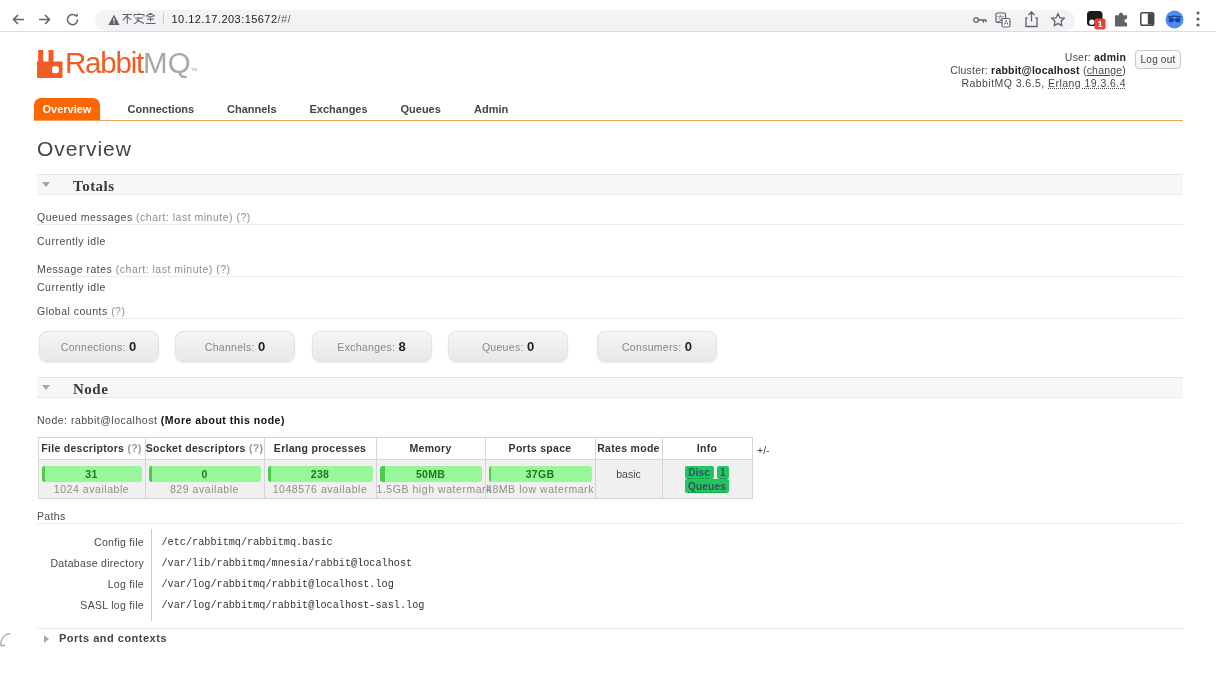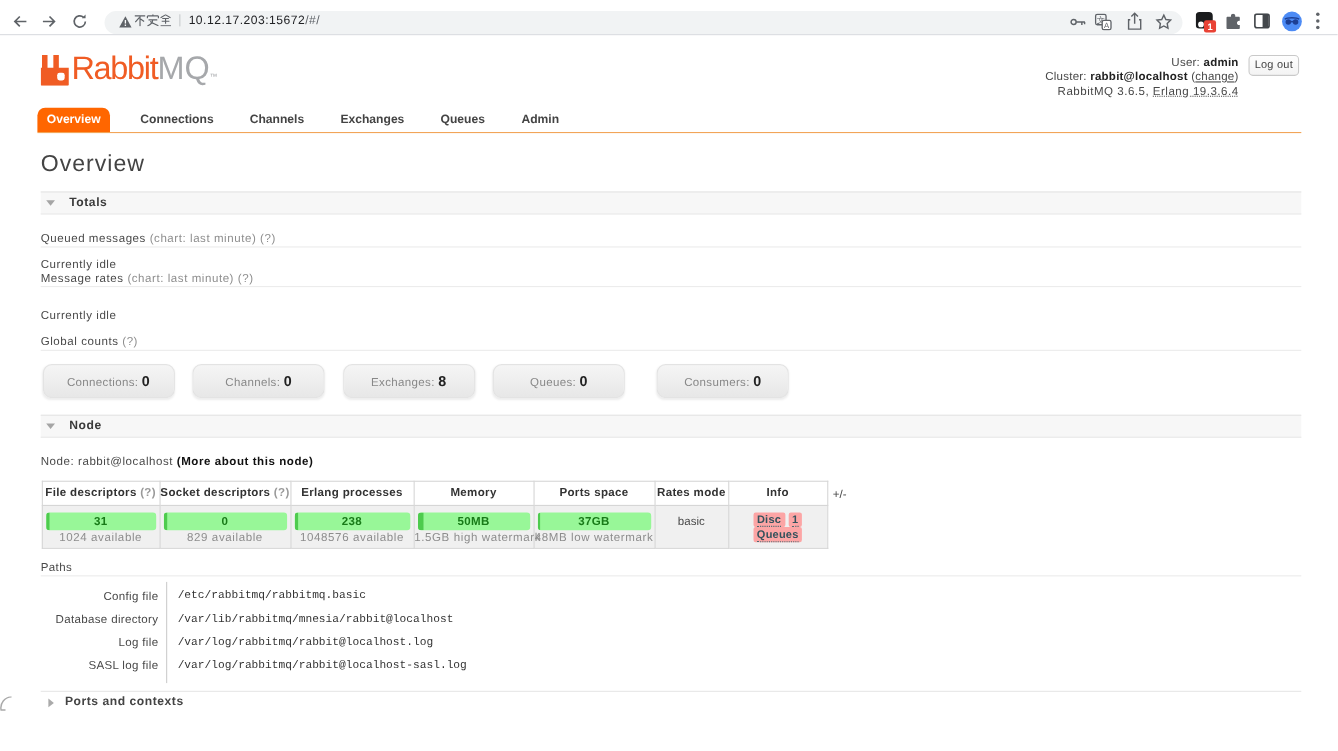--- a/index.html
+++ b/index.html
@@ -37,22 +37,22 @@
   line-height:22px; }
 #menuline { position:absolute; left:34px; top:86.5px; width:1149px; height:1.2px; background:#f2a558; }
 
 #h1 { position:absolute; left:37px; top:104px; font-size:21px; color:#444;
   letter-spacing:0.9px; }
 .band { position:absolute; left:37px; width:1146px; height:21px; background:#f7f7f7;
   border-top:1px solid #e4e4e4; border-bottom:1px solid #e9e9e9; }
 .band .tri { position:absolute; left:5px; top:7.5px; width:0; height:0;
   border-left:4.5px solid transparent; border-right:4.5px solid transparent;
   border-top:5.5px solid #a5a5a5; }
-.band b { position:absolute; left:26px; top:3px; font-size:11px; color:#3a3a3a;
-  letter-spacing:0.5px; }
+.band b { position:absolute; left:36px; top:3px; font-size:15px; color:#3a3a3a;
+  letter-spacing:0.5px;font-family:Liberation Serif, serif; }
 .h3row { position:absolute; left:37px; width:1146px; border-bottom:1px solid #ececec;
   font-size:10.5px; color:#4a4a4a; letter-spacing:0.5px; padding-bottom:1px; }
 .h3row .gr { color:#8e8e8e; }
 .plain { position:absolute; left:37px; font-size:10.5px; color:#4a4a4a; letter-spacing:0.5px; }
 
 .cbtn { position:absolute; top:298px; height:31px; width:120px;
   background:linear-gradient(#f5f5f5,#e7e7e7); border:1px solid #e3e3e3; border-radius:8px;
   box-shadow:0 1px 2px rgba(0,0,0,0.08); text-align:center; line-height:29px;
   font-size:10.5px; color:#888; letter-spacing:0.3px; white-space:nowrap; }
 .cbtn b { font-size:13px; color:#222; letter-spacing:0; }
@@ -64,21 +64,21 @@
   letter-spacing:0.3px; text-align:center; }
 #ntable th .gr { color:#999; font-weight:bold; }
 #ntable td { background:#f0f0f0; vertical-align:top; height:39px; padding:0; }
 .rbar { position:relative; margin:6px 3px 0 3px; height:16.5px; background:#98f798;
   border-radius:3px; overflow:hidden; text-align:center; font-size:10.5px; font-weight:bold;
   color:#187a18; line-height:16px; letter-spacing:0.3px; }
 .rbar .used { position:absolute; left:0; top:0; bottom:0; width:3px; background:#4ecb4e; }
 .avail { text-align:center; font-size:10.5px; color:#8d8d8d; margin-top:1px;
   letter-spacing:0.55px; }
 .tagcell { text-align:center; }
-.tag { display:inline-block; background:#fca5a5; color:#33525c; font-size:10px;
+.tag { display:inline-block; background:#22c55e; color:#33525c; font-size:10px;
   font-weight:bold; padding:1.5px 3.5px 1px 3.5px; margin:0 1.5px; border-radius:2px;
   letter-spacing:0.2px; }
 .tag u { text-decoration:none; border-bottom:1.5px dotted #4a6a72; }
 #plusmin { position:absolute; left:757px; top:411px; font-size:10.5px; color:#444; }
 
 #paths { position:absolute; left:37px; top:477px; width:1146px;
   border-bottom:1px solid #ececec; font-size:10.5px; color:#4a4a4a;
   letter-spacing:0.35px; padding-bottom:1px; }
 .pl { position:absolute; left:37px; width:107px; text-align:right; font-size:10.5px; color:#484848;
   letter-spacing:0.3px; }
@@ -202,21 +202,21 @@
   <div id="menuline"></div>
   <div id="h1">Overview</div>
 
   <div class="band" style="top:140.5px">
       <span class="tri"></span>
       <b>Totals</b>
     </div>
 
   <div class="h3row" style="top:178px">Queued messages <span class="gr">(chart: last minute) (?)</span></div>
   <div class="plain" style="top:202px">Currently idle</div>
-  <div class="h3row" style="top:214px">Message rates <span class="gr">(chart: last minute) (?)</span></div>
+  <div class="h3row" style="top:230px">Message rates <span class="gr">(chart: last minute) (?)</span></div>
   <div class="plain" style="top:248px">Currently idle</div>
   <div class="h3row" style="top:272px">Global counts <span class="gr">(?)</span></div>
 
   <div class="cbtn" style="left:38.5px">Connections: <b>0</b></div>
   <div class="cbtn" style="left:175px">Channels: <b>0</b></div>
   <div class="cbtn" style="left:311.5px">Exchanges: <b>8</b></div>
   <div class="cbtn" style="left:448px">Queues: <b>0</b></div>
   <div class="cbtn" style="left:597px">Consumers: <b>0</b></div>
 
   <div class="band" style="top:343.5px">

